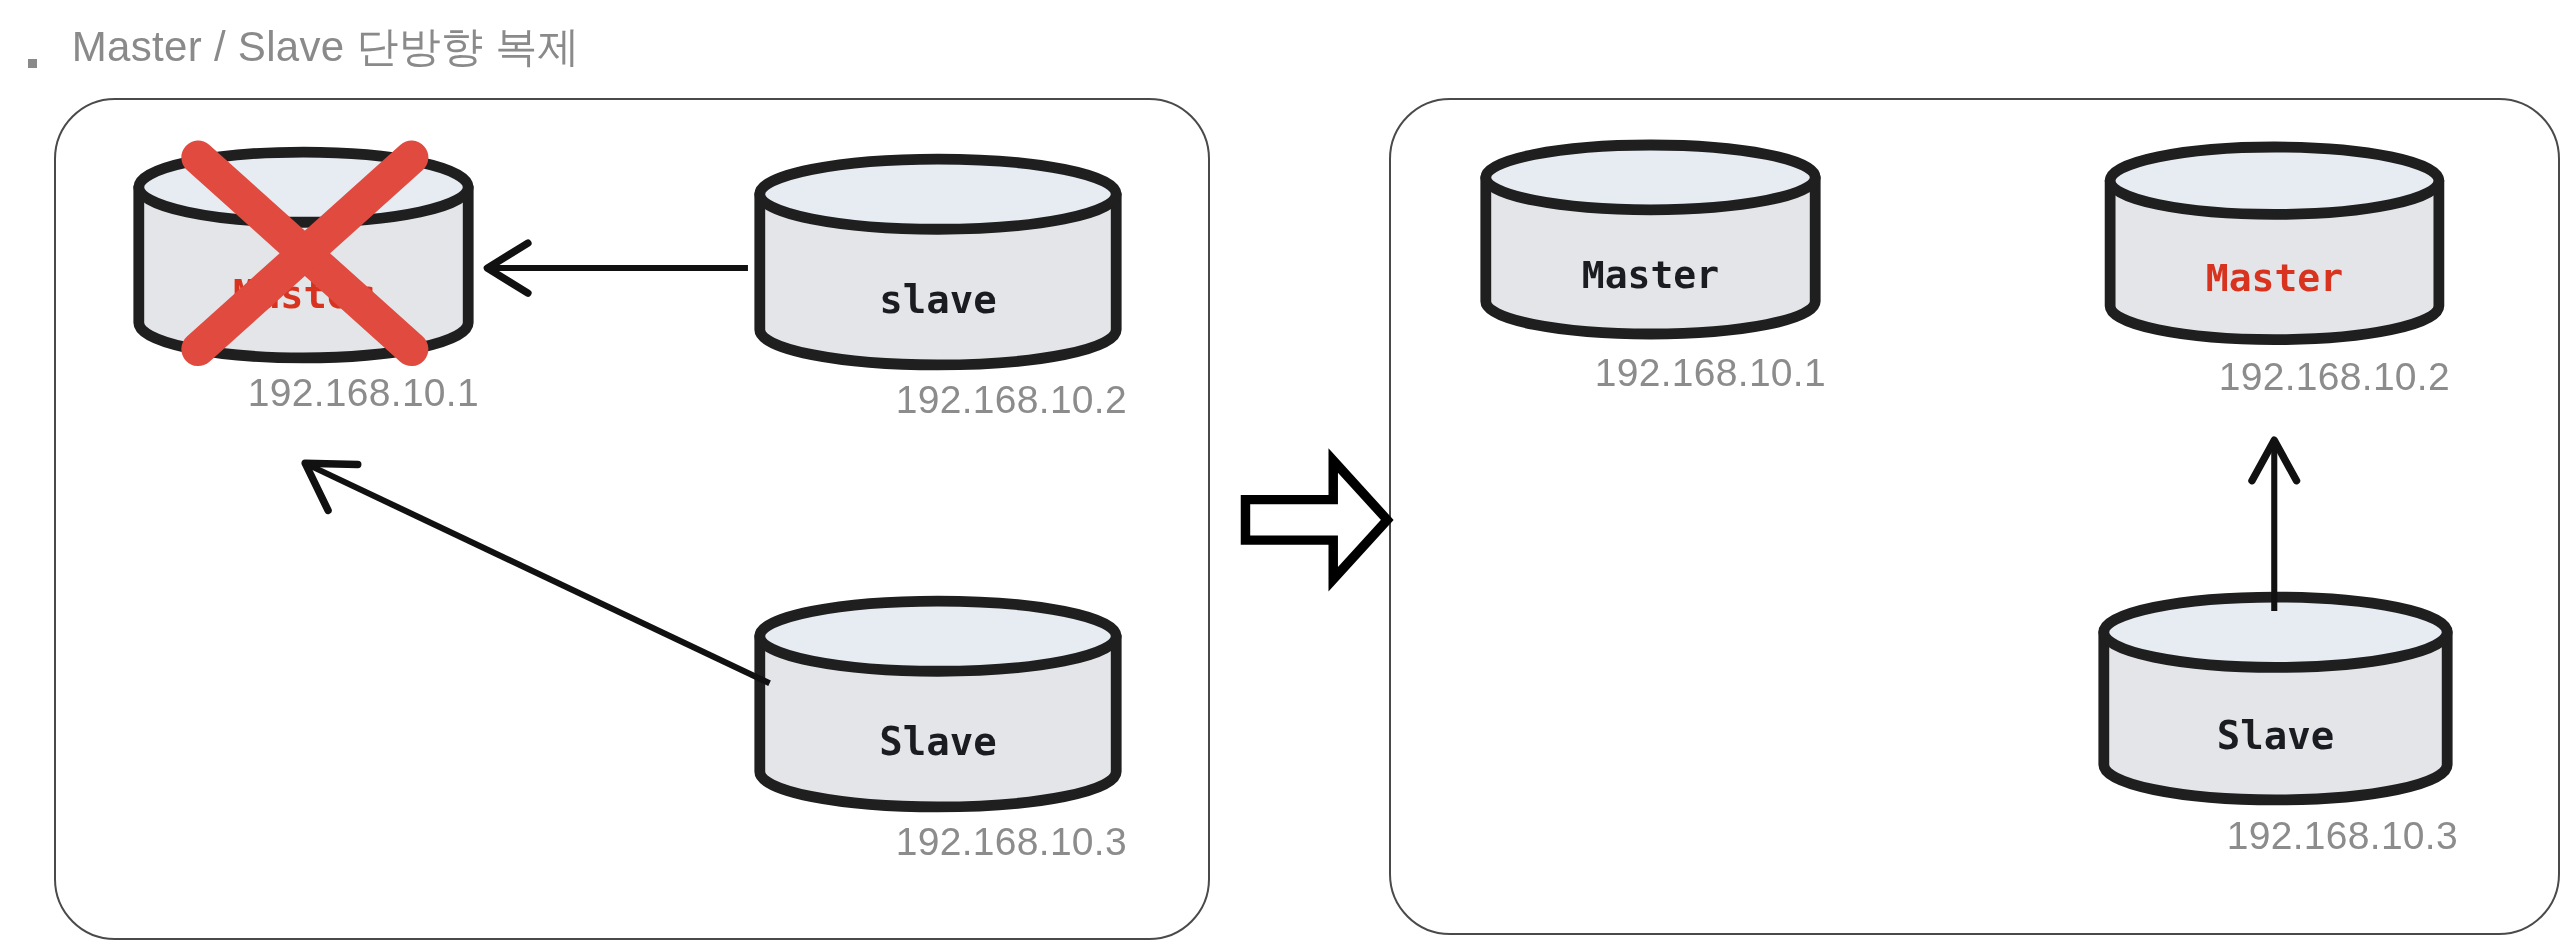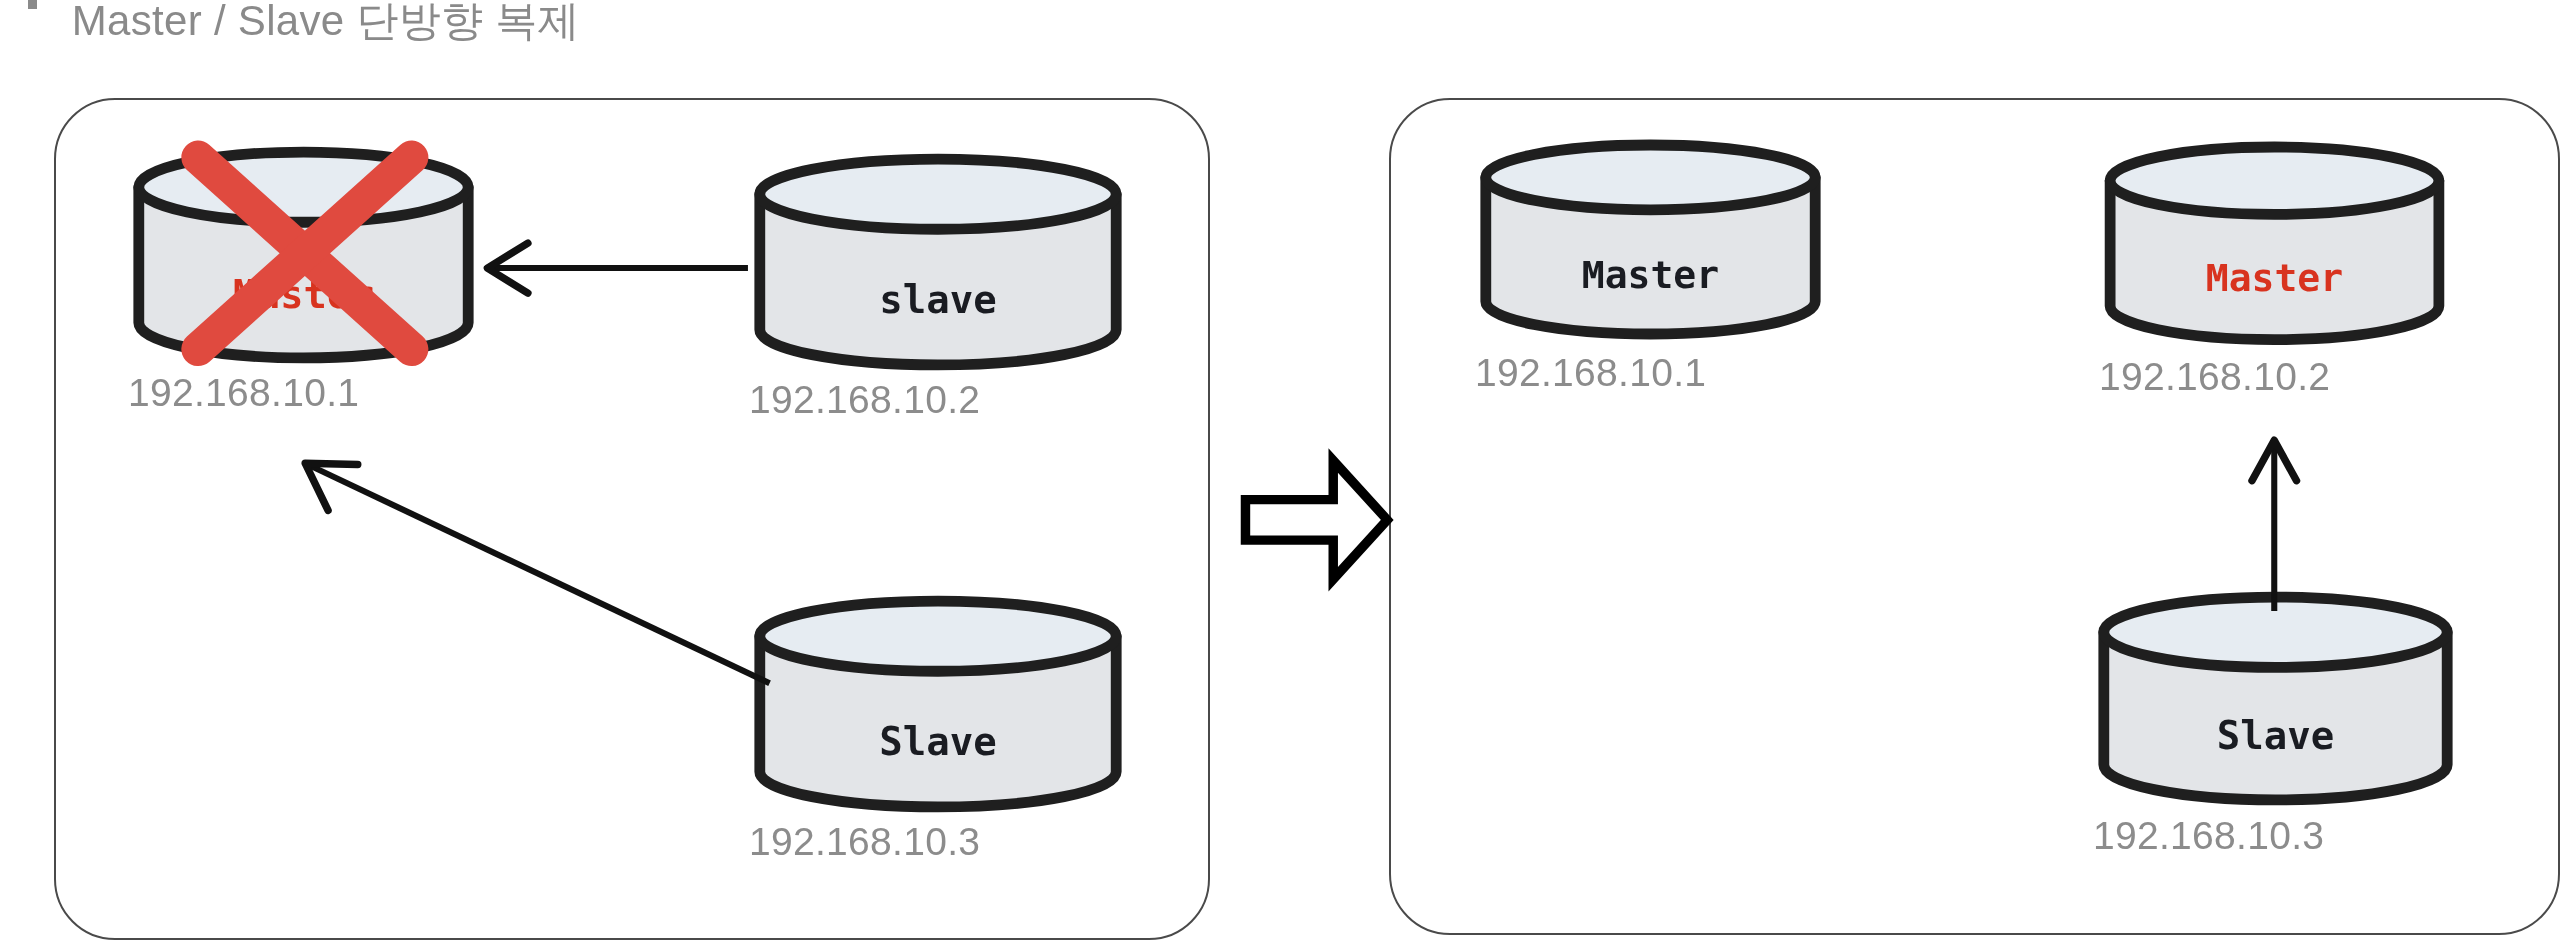--- a/index.html
+++ b/index.html
@@ -12,21 +12,21 @@
     overflow: hidden;
     font-family: "Liberation Sans", sans-serif;
   }
 
   
   #title-row {
     position: absolute;
     left: 0px; top: 0px;
     width: 945px; height: 68px;
     display: flex;
-    align-items: flex-start;
+    align-items: flex-end;
   }
   #title-bullet {
     width: 8.8px; height: 8.8px;
     background: #8a8a8a;
     margin-left: 28px;
     flex: 0 0 auto;
   }
   #title-text {
     margin-left: 35px;
     font-size: 42px;
@@ -59,21 +59,21 @@
   .cyl-label {
     position: absolute;
     left: 0; right: 0;
     text-align: center;
     font-family: "DejaVu Sans Mono", monospace;
     font-weight: bold;
     white-space: nowrap;
     pointer-events: none;
   }
   .caption {
-    text-align: left;
+    text-align: right;
     font-family: "Liberation Sans", sans-serif;
     font-size: 39px;
     color: #8c8c8c;
     white-space: nowrap;
     line-height: 1;
     letter-spacing: 0.3px;
   }
 
   
   .xmark {

